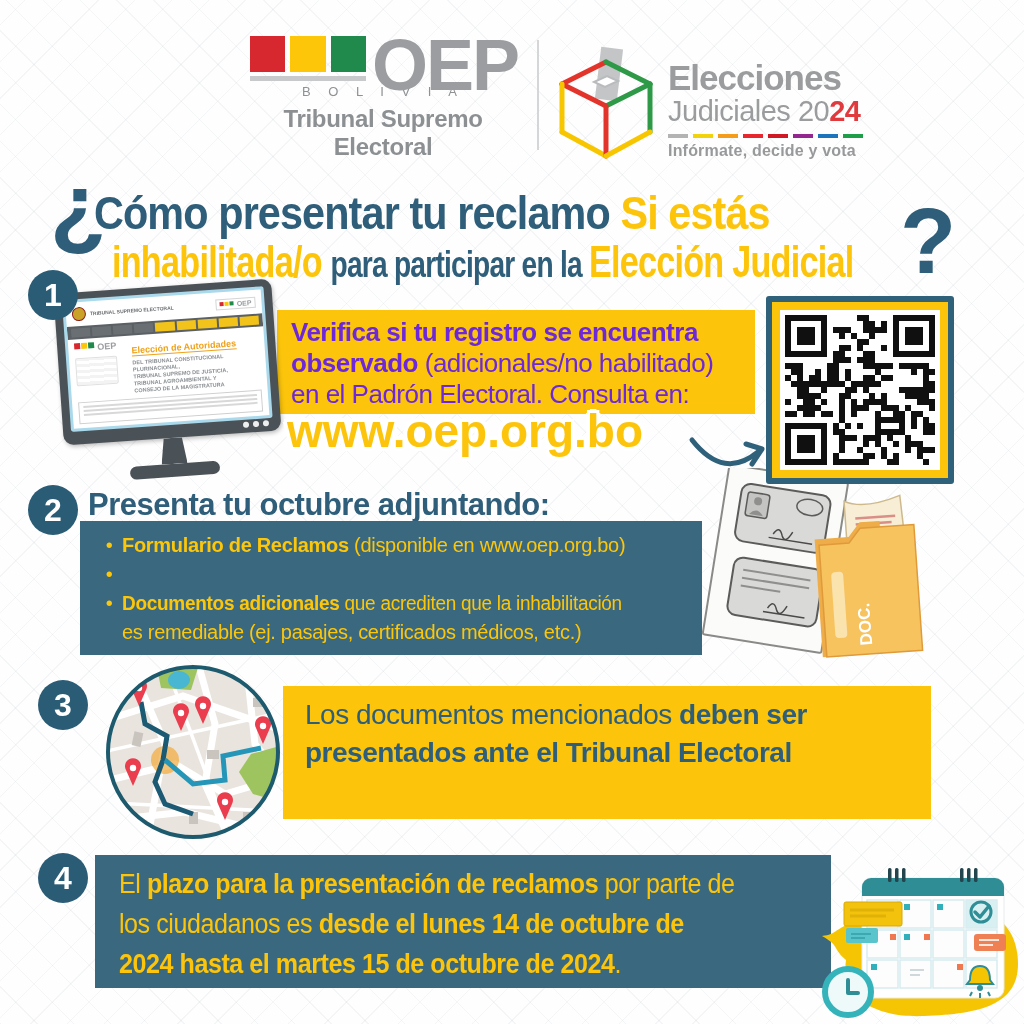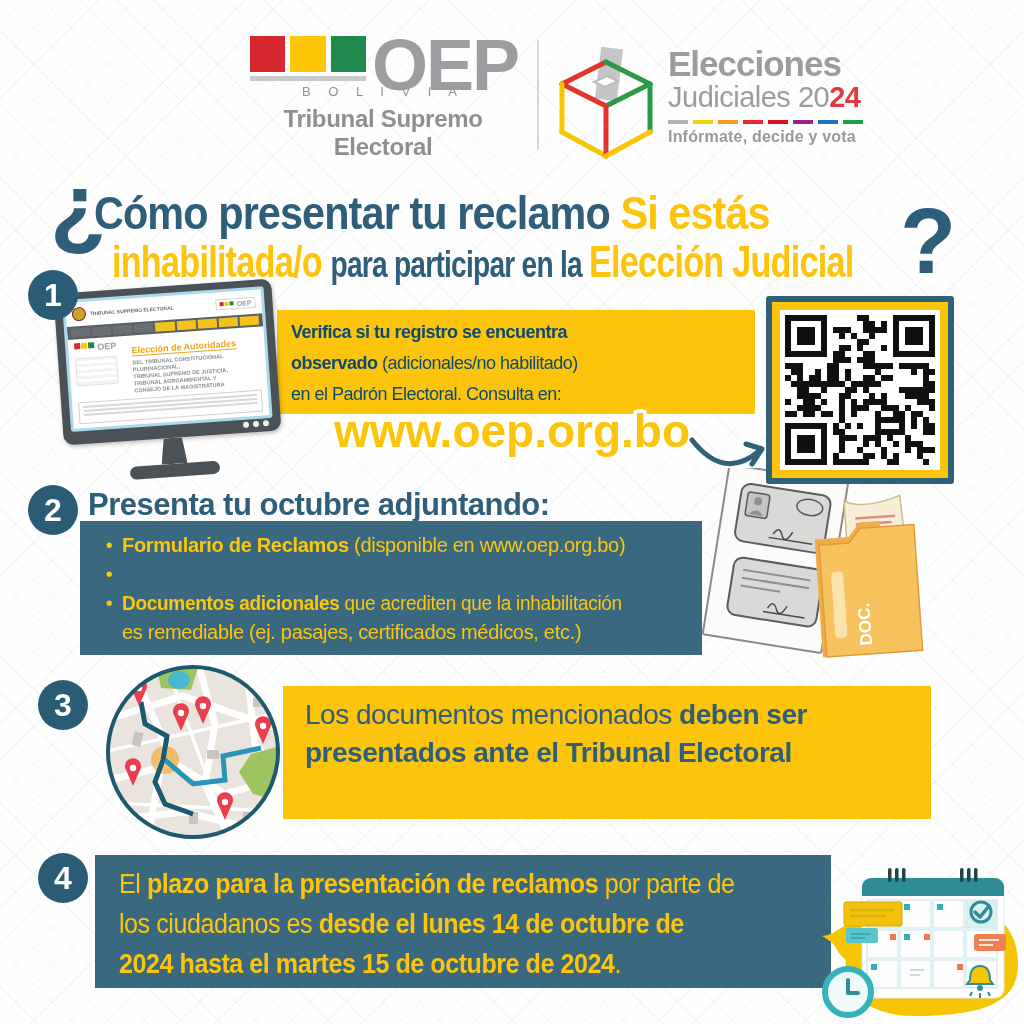--- a/index.html
+++ b/index.html
@@ -14,21 +14,21 @@
   .sq-row{display:flex;gap:5px;justify-content:flex-start;width:116px;}
   .sq{width:36px;height:36px;display:inline-block;}
   .sq.r{background:#d7282f;} .sq.y{background:#fdc608;} .sq.g{background:#1f8a4c;}
   .sq-bar{width:116px;height:5px;background:#c7c9cb;margin-top:4px;}
   .oep-acronym{position:absolute;left:122px;top:-12px;font-size:72px;font-weight:800;color:#9b9da0;letter-spacing:-2px;}
   .oep-org{margin-top:8px;font-size:13px;font-weight:700;color:#8f9194;letter-spacing:.5px;}
   .oep-country{margin-top:3px;font-size:13px;color:#8f9194;letter-spacing:7px;}
   .oep-tribunal{margin-top:6px;font-size:24px;font-weight:700;color:#8d9093;letter-spacing:-.3px;}
   .hdr-divider{left:537px;top:40px;width:2px;height:110px;background:#d4d6d7;}
   .ballot-svg{left:546px;top:42px;}
-  .elec-text{left:668px;top:46px;}
+  .elec-text{left:668px;top:60px;}
   .elec-l1{font-size:35px;font-weight:800;color:#9a9c9e;letter-spacing:-1px;line-height:1;}
   .elec-l2{font-size:29px;color:#9a9c9e;letter-spacing:-.5px;line-height:1.15;}
   .elec-l2 .yr{font-weight:800;color:#e03a3e;}
   .dash-row{display:flex;gap:5px;margin:6px 0 4px 0;}
   .dash-row i{width:20px;height:4px;display:inline-block;}
   .elec-tag{font-size:16px;font-weight:700;color:#98999b;letter-spacing:.2px;}
   
   .teal{color:#2e5e79;} .yel{color:#fcc50b;}
   .q-mark{font-size:92px;font-weight:800;color:#2e5e79;line-height:.8;}
   .title-line{white-space:nowrap;font-weight:800;transform-origin:0 0;letter-spacing:-1px;}
@@ -62,23 +62,23 @@
   .site-headline{font-size:9px;font-weight:800;color:#f0a21a;border-bottom:1px solid #f0a21a;display:inline-block;}
   .site-lines{margin-top:2px;}
   .site-lines div{font-size:5.5px;font-weight:700;color:#8a8f93;line-height:7px;}
   .site-note{margin:2px 6px 0 6px;border:1px solid #cfcfcf;height:22px;padding:3px 4px;box-sizing:border-box;}
   .site-note i{display:block;height:2px;background:#d8d8d8;margin-bottom:2px;}
   .mon-dots{position:absolute;right:12px;bottom:5px;display:flex;gap:4px;}
   .mon-dots i{width:6px;height:6px;background:#fff;border-radius:50%;opacity:.9;}
   .mon-neck{position:absolute;left:96px;top:152px;width:26px;height:26px;background:#4b5257;clip-path:polygon(15% 0,85% 0,100% 100%,0 100%);}
   .mon-base{position:absolute;left:64px;top:178px;width:90px;height:13px;background:#4b5257;border-radius:7px;}
   .s1-box{left:277px;top:310px;width:478px;height:104px;background:#fcc50b;padding:7px 0 0 14px;box-sizing:border-box;z-index:4;}
-  .s1-box div{font-size:18px;line-height:31px;color:#0c4a6e;letter-spacing:-.5px;white-space:nowrap;}
+  .s1-box div{font-size:26px;line-height:31px;color:#6d28d9;letter-spacing:-.5px;white-space:nowrap;}
   .bseg{font-weight:800;}
-  .s1-url{left:287px;top:404px;width:450px;text-align:center;font-size:46px;font-weight:800;color:#fcc50b;letter-spacing:0;z-index:5;
+  .s1-url{left:287px;top:404px;width:450px;text-align:left;font-size:46px;font-weight:800;color:#fcc50b;letter-spacing:0;z-index:5;
     text-shadow:-3px -3px 0 #fff,3px -3px 0 #fff,-3px 3px 0 #fff,3px 3px 0 #fff,0 -4px 0 #fff,0 4px 0 #fff,-4px 0 0 #fff,4px 0 0 #fff;}
   .s1-arrow{left:688px;top:432px;z-index:5;}
   .qr-wrap{left:766px;top:296px;border:6px solid #2f617b;background:#2f617b;border-radius:3px;z-index:4;}
   .qr-inner{border:8px solid #fcc50b;background:#fff;padding:5px;font-size:0;}
   
   .s2-heading{left:88px;top:487px;font-size:31px;font-weight:800;color:#2e5e79;letter-spacing:-.5px;white-space:nowrap;}
   .s2-box{left:80px;top:521px;width:622px;height:134px;background:#3a687f;padding:10px 0 0 16px;box-sizing:border-box;}
   .bullet{display:flex;color:#fcc60a;font-size:20px;line-height:29px;letter-spacing:-.3px;white-space:nowrap;}
   .bullet .dot{width:26px;flex:0 0 auto;text-align:center;font-size:20px;}
   .bullet.cont .dot{visibility:hidden;}

